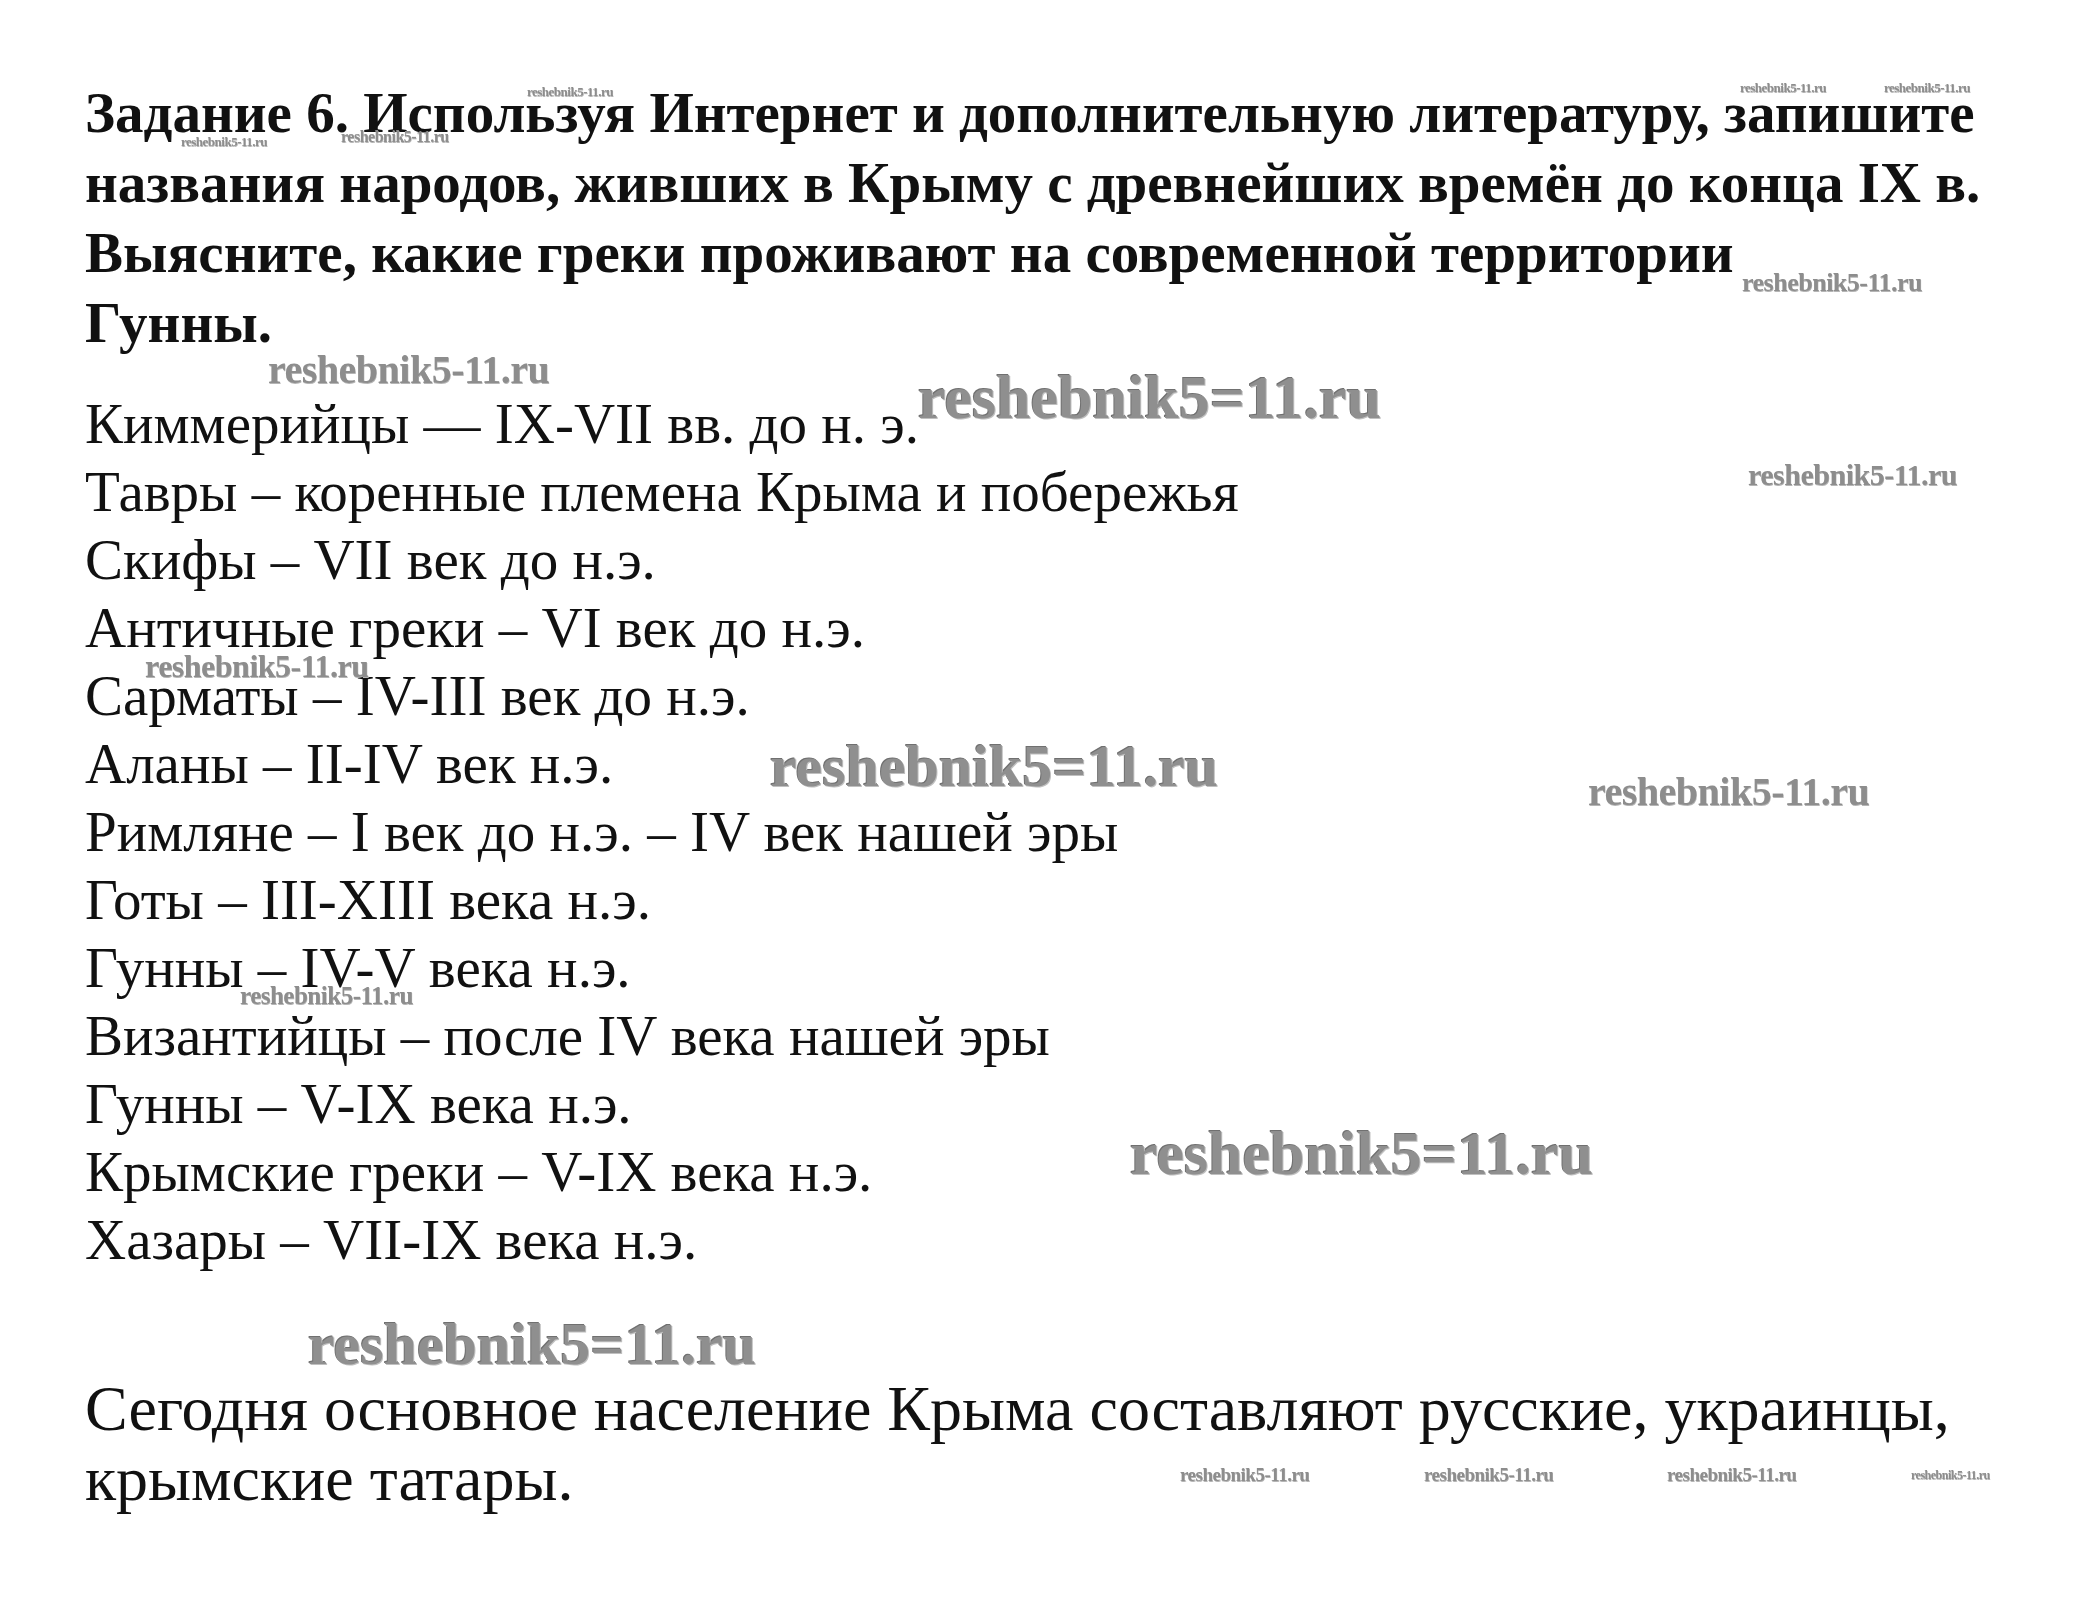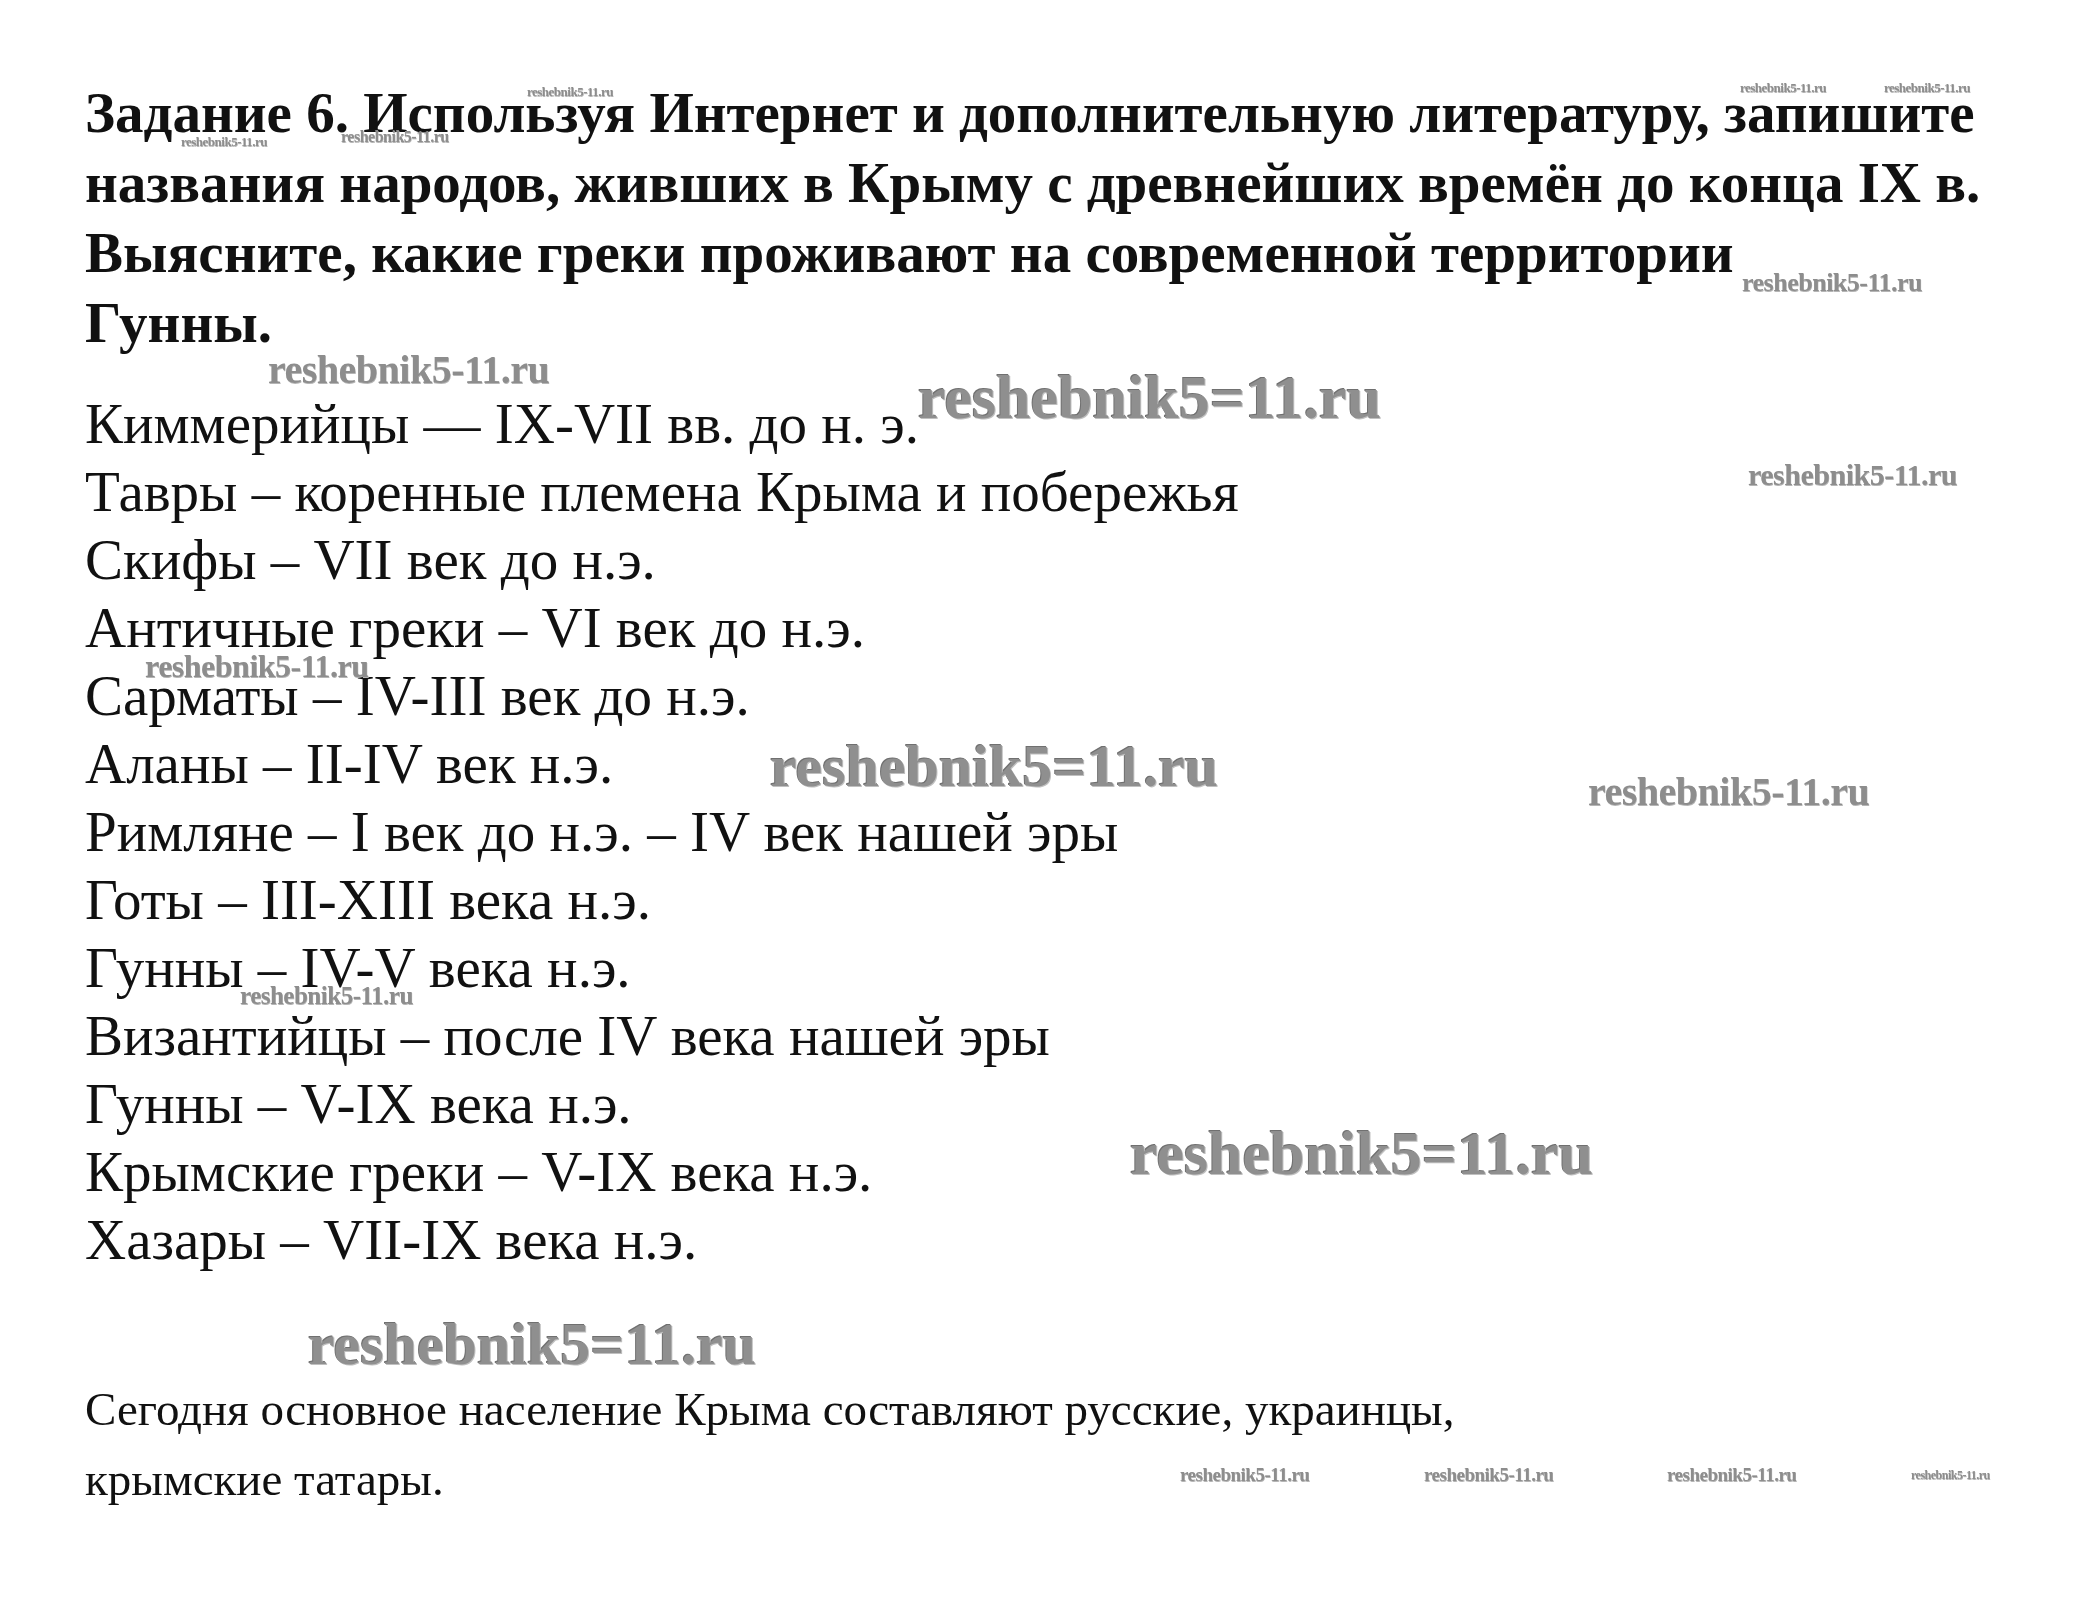--- a/index.html
+++ b/index.html
@@ -13,21 +13,21 @@
   }
   .heading-line{
     font-size:57px;font-weight:bold;line-height:70px;
     white-space:nowrap;letter-spacing:0px;
   }
   .body-line{
     font-size:57px;font-weight:normal;line-height:68px;
     white-space:nowrap;
   }
   .para-line{
-    font-size:47px;font-weight:normal;line-height:70px;
+    font-size:64px;font-weight:normal;line-height:70px;
     white-space:nowrap;
   }
   .heading-block{position:absolute;left:85px;top:78px;}
   .list-block{position:absolute;left:85px;top:390px;}
   .para-block{position:absolute;left:85px;top:1374px;}
   .wm{
     position:absolute;
     font-family:"Liberation Serif", serif;
     font-weight:bold;
     color:#8d8d8d;

